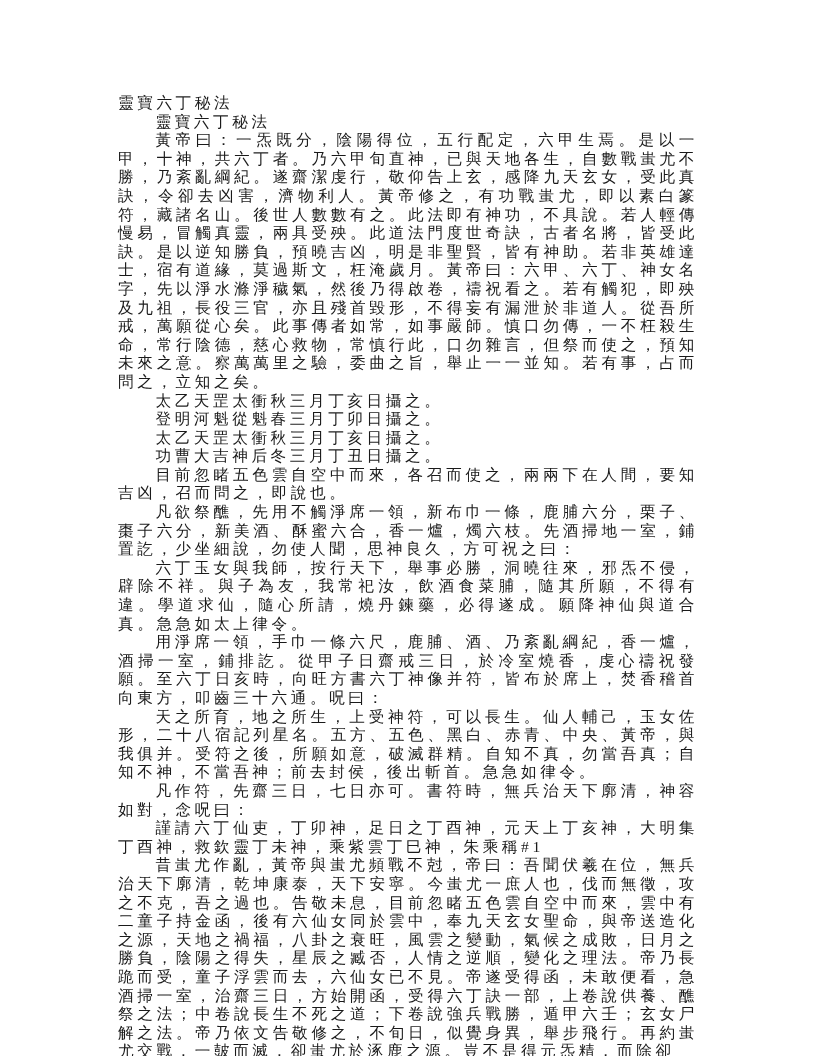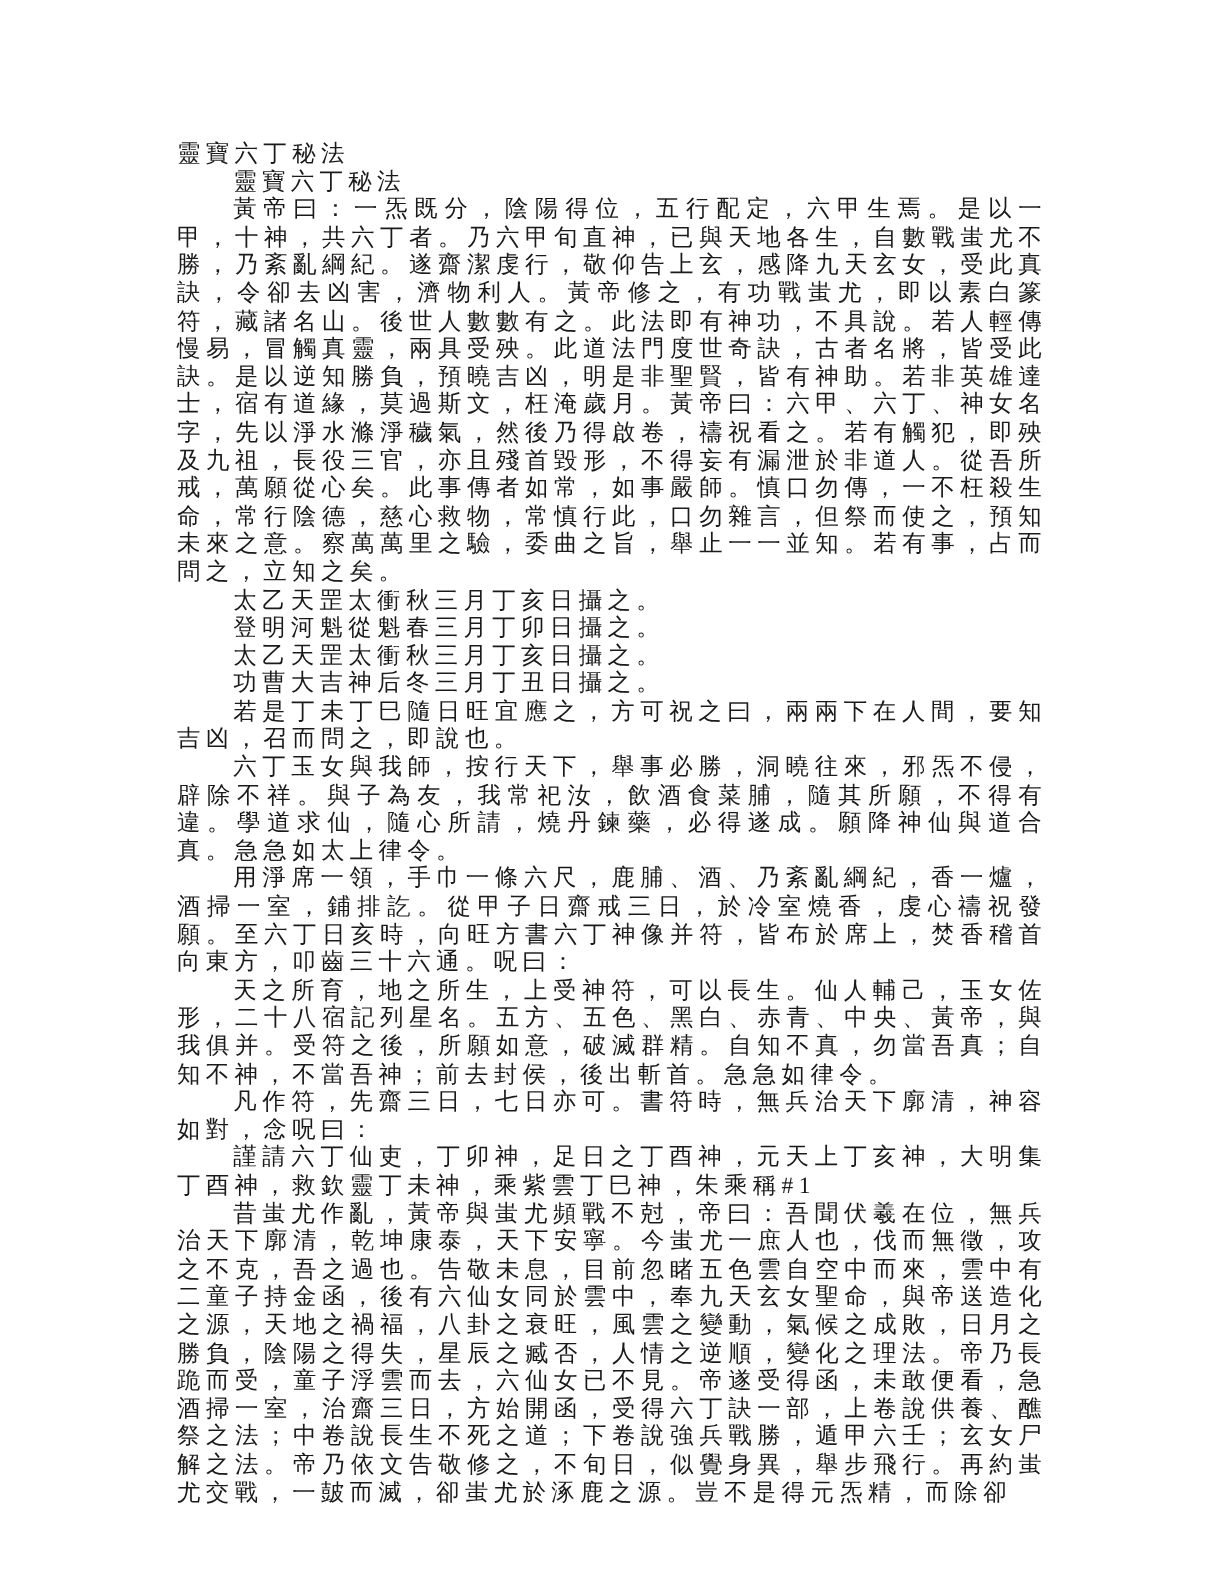--- a/index.html
+++ b/index.html
@@ -41,20 +41,21 @@
 <body>
 
 <div class="page">
   <p class="title">靈寶六丁秘法</p>
   <p class="indent">靈寶六丁秘法</p>
   <p class="indent">黃帝曰：一炁既分，陰陽得位，五行配定，六甲生焉。是以一甲，十神，共六丁者。乃六甲旬直神，已與天地各生，自數戰蚩尤不勝，乃紊亂綱紀。遂齋潔虔行，敬仰告上玄，感降九天玄女，受此真訣，令卻去凶害，濟物利人。黃帝修之，有功戰蚩尤，即以素白篆符，藏諸名山。後世人數數有之。此法即有神功，不具說。若人輕傳慢易，冒觸真靈，兩具受殃。此道法門度世奇訣，古者名將，皆受此訣。是以逆知勝負，預曉吉凶，明是非聖賢，皆有神助。若非英雄達士，宿有道緣，莫過斯文，枉淹歲月。黃帝曰：六甲、六丁、神女名字，先以淨水滌淨穢氣，然後乃得啟卷，禱祝看之。若有觸犯，即殃及九祖，長役三官，亦且殘首毀形，不得妄有漏泄於非道人。從吾所戒，萬願從心矣。此事傳者如常，如事嚴師。慎口勿傳，一不枉殺生命，常行陰德，慈心救物，常慎行此，口勿雜言，但祭而使之，預知未來之意。察萬萬里之驗，委曲之旨，舉止一一並知。若有事，占而問之，立知之矣。</p>
   <p class="indent">太乙天罡太衝秋三月丁亥日攝之。</p>
   <p class="indent">登明河魁從魁春三月丁卯日攝之。</p>
   <p class="indent">太乙天罡太衝秋三月丁亥日攝之。</p>
   <p class="indent">功曹大吉神后冬三月丁丑日攝之。</p>
-  <p class="indent">若是丁未丁巳隨日旺宜應之，方可祝之曰，兩兩下在人間，要知吉凶，召而問之，即說也。</p>
+  <p class="indent">目前忽睹五色雲自空中而來，各召而使之，兩兩下在人間，要知吉凶，召而問之，即說也。</p>
+  <p class="indent">凡欲祭醮，先用不觸淨席一領，新布巾一條，鹿脯六分，栗子、棗子六分，新美酒、酥蜜六合，香一爐，燭六枝。先酒掃地一室，鋪置訖，少坐細說，勿使人聞，思神良久，方可祝之曰：</p>
   <p class="indent">六丁玉女與我師，按行天下，舉事必勝，洞曉往來，邪炁不侵，辟除不祥。與子為友，我常祀汝，飲酒食菜脯，隨其所願，不得有違。學道求仙，隨心所請，燒丹鍊藥，必得遂成。願降神仙與道合真。急急如太上律令。</p>
   <p class="indent">用淨席一領，手巾一條六尺，鹿脯、酒、乃紊亂綱紀，香一爐，酒掃一室，鋪排訖。從甲子日齋戒三日，於冷室燒香，虔心禱祝發願。至六丁日亥時，向旺方書六丁神像并符，皆布於席上，焚香稽首向東方，叩齒三十六通。呪曰：</p>
   <p class="indent">天之所育，地之所生，上受神符，可以長生。仙人輔己，玉女佐形，二十八宿記列星名。五方、五色、黑白、赤青、中央、黃帝，與我俱并。受符之後，所願如意，破滅群精。自知不真，勿當吾真；自知不神，不當吾神；前去封侯，後出斬首。急急如律令。</p>
   <p class="indent">凡作符，先齋三日，七日亦可。書符時，無兵治天下廓清，神容如對，念呪曰：</p>
   <p class="indent">謹請六丁仙吏，丁卯神，足日之丁酉神，元天上丁亥神，大明集丁酉神，救欽靈丁未神，乘紫雲丁巳神，朱乘稱#1</p>
   <p class="indent">昔蚩尤作亂，黃帝與蚩尤頻戰不尅，帝曰：吾聞伏羲在位，無兵治天下廓清，乾坤康泰，天下安寧。今蚩尤一庶人也，伐而無徵，攻之不克，吾之過也。告敬未息，目前忽睹五色雲自空中而來，雲中有二童子持金函，後有六仙女同於雲中，奉九天玄女聖命，與帝送造化之源，天地之禍福，八卦之衰旺，風雲之變動，氣候之成敗，日月之勝負，陰陽之得失，星辰之臧否，人情之逆順，變化之理法。帝乃長跪而受，童子浮雲而去，六仙女已不見。帝遂受得函，未敢便看，急酒掃一室，治齋三日，方始開函，受得六丁訣一部，上卷說供養、醮祭之法；中卷說長生不死之道；下卷說強兵戰勝，遁甲六壬；玄女尸解之法。帝乃依文告敬修之，不旬日，似覺身異，舉步飛行。再約蚩尤交戰，一皷而滅，卻蚩尤於涿鹿之源。豈不是得元炁精，而除卻</p>
 </div>
 
 </body></html>

